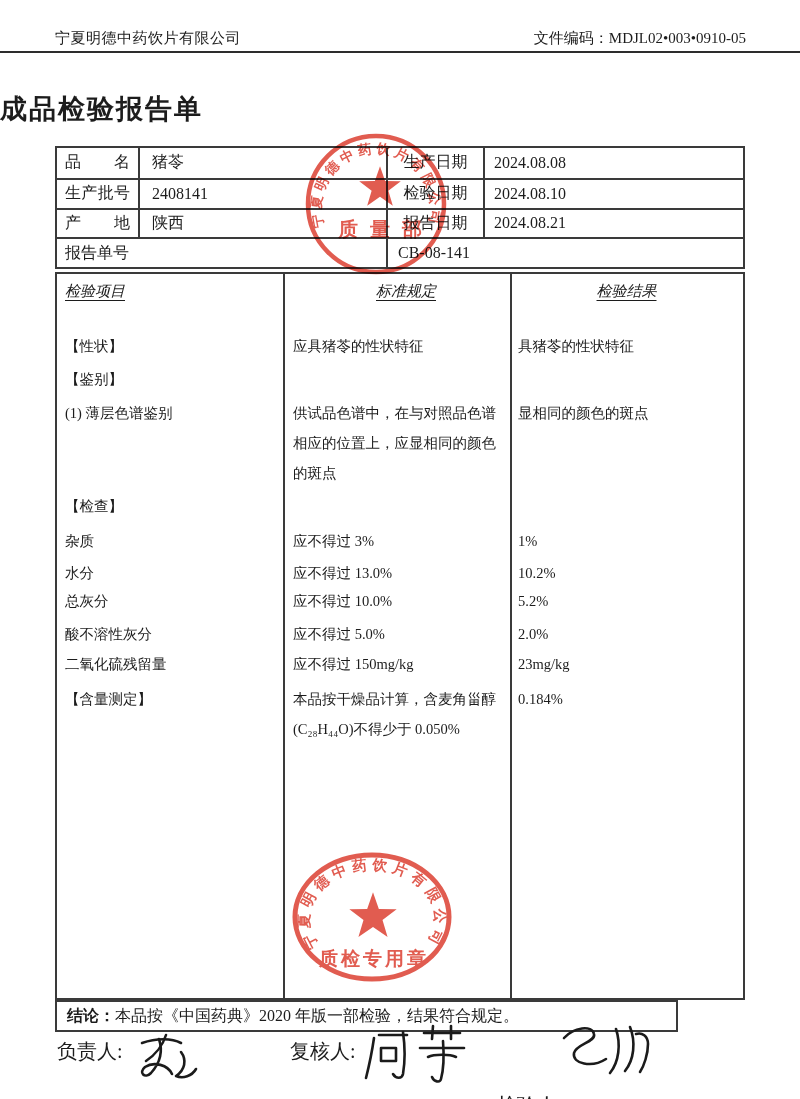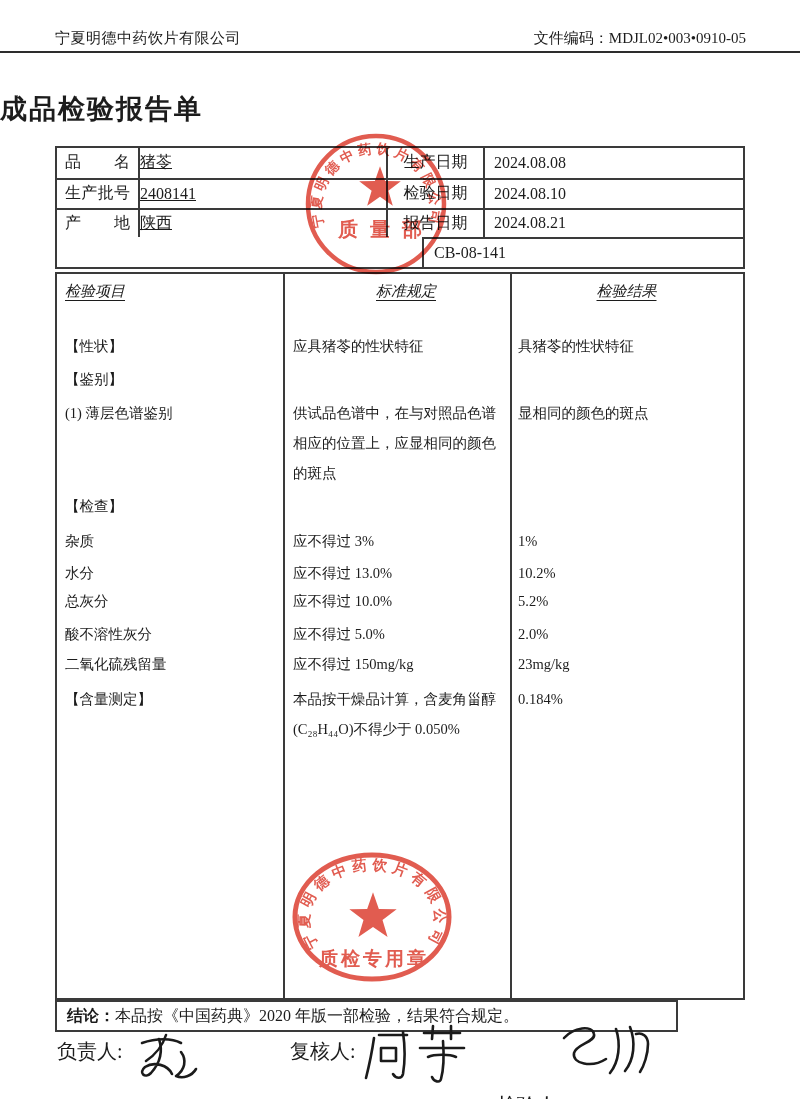--- a/index.html
+++ b/index.html
@@ -27,25 +27,25 @@
     border:2px solid var(--line);box-sizing:border-box;
     display:grid;grid-template-columns:81px 248px 97px 1fr;
     grid-template-rows:1fr 1fr 1fr 1fr;font-size:16px;
   }
   .info .cell{border-left:2px solid var(--line);border-top:2px solid var(--line);
     display:flex;align-items:center;overflow:hidden;}
   .info .ca,.info .cab{border-left:none;}
   .info .r1{border-top:none;}
   .info .ca{padding:0 8px;}
   .info .ca .lab{width:100%;text-align:justify;text-align-last:justify;}
-  .info .cb{padding:0 0;text-decoration:underline;}
+  .info .cb{padding:0 12px;}
   .info .cc{justify-content:center;}
   .info .cd{padding:0 9px;}
   .info .cab{grid-column:1/3;padding:0 8px;}
-  .info .ccd{grid-column:3/5;padding:0 10px;margin-left:36px;}
+  .info .ccd{grid-column:3/5;padding:0 10px;}
   
   .spec{
     position:absolute;left:55px;top:272px;width:690px;height:728px;
     border:2px solid var(--line);box-sizing:border-box;font-size:14.5px;
   }
   .spec .vline{position:absolute;top:0;bottom:0;width:2px;background:var(--line);}
   .spec .v1{left:226px;}
   .spec .v2{left:453px;}
   .spec-h span{position:absolute;top:8px;font-size:15px;text-decoration:underline;
     text-underline-offset:4px;font-style:italic;}
@@ -99,20 +99,21 @@
     <div class="cell cc">检验日期</div>
     <div class="cell cd">2024.08.10</div>
 
     <div class="cell ca">
         <span class="lab">产地</span>
       </div>
     <div class="cell cb">陕西</div>
     <div class="cell cc">报告日期</div>
     <div class="cell cd">2024.08.21</div>
 
+    <div class="cell cab">报告单号</div>
     <div class="cell ccd">CB-08-141</div>
   </div>
 
   <div class="spec">
     <div class="vline v1"></div>
     <div class="vline v2"></div>
     <div class="spec-h">
       <span class="h1">检验项目</span>
       <span class="h2">标准规定</span>
       <span class="h3">检验结果</span>

